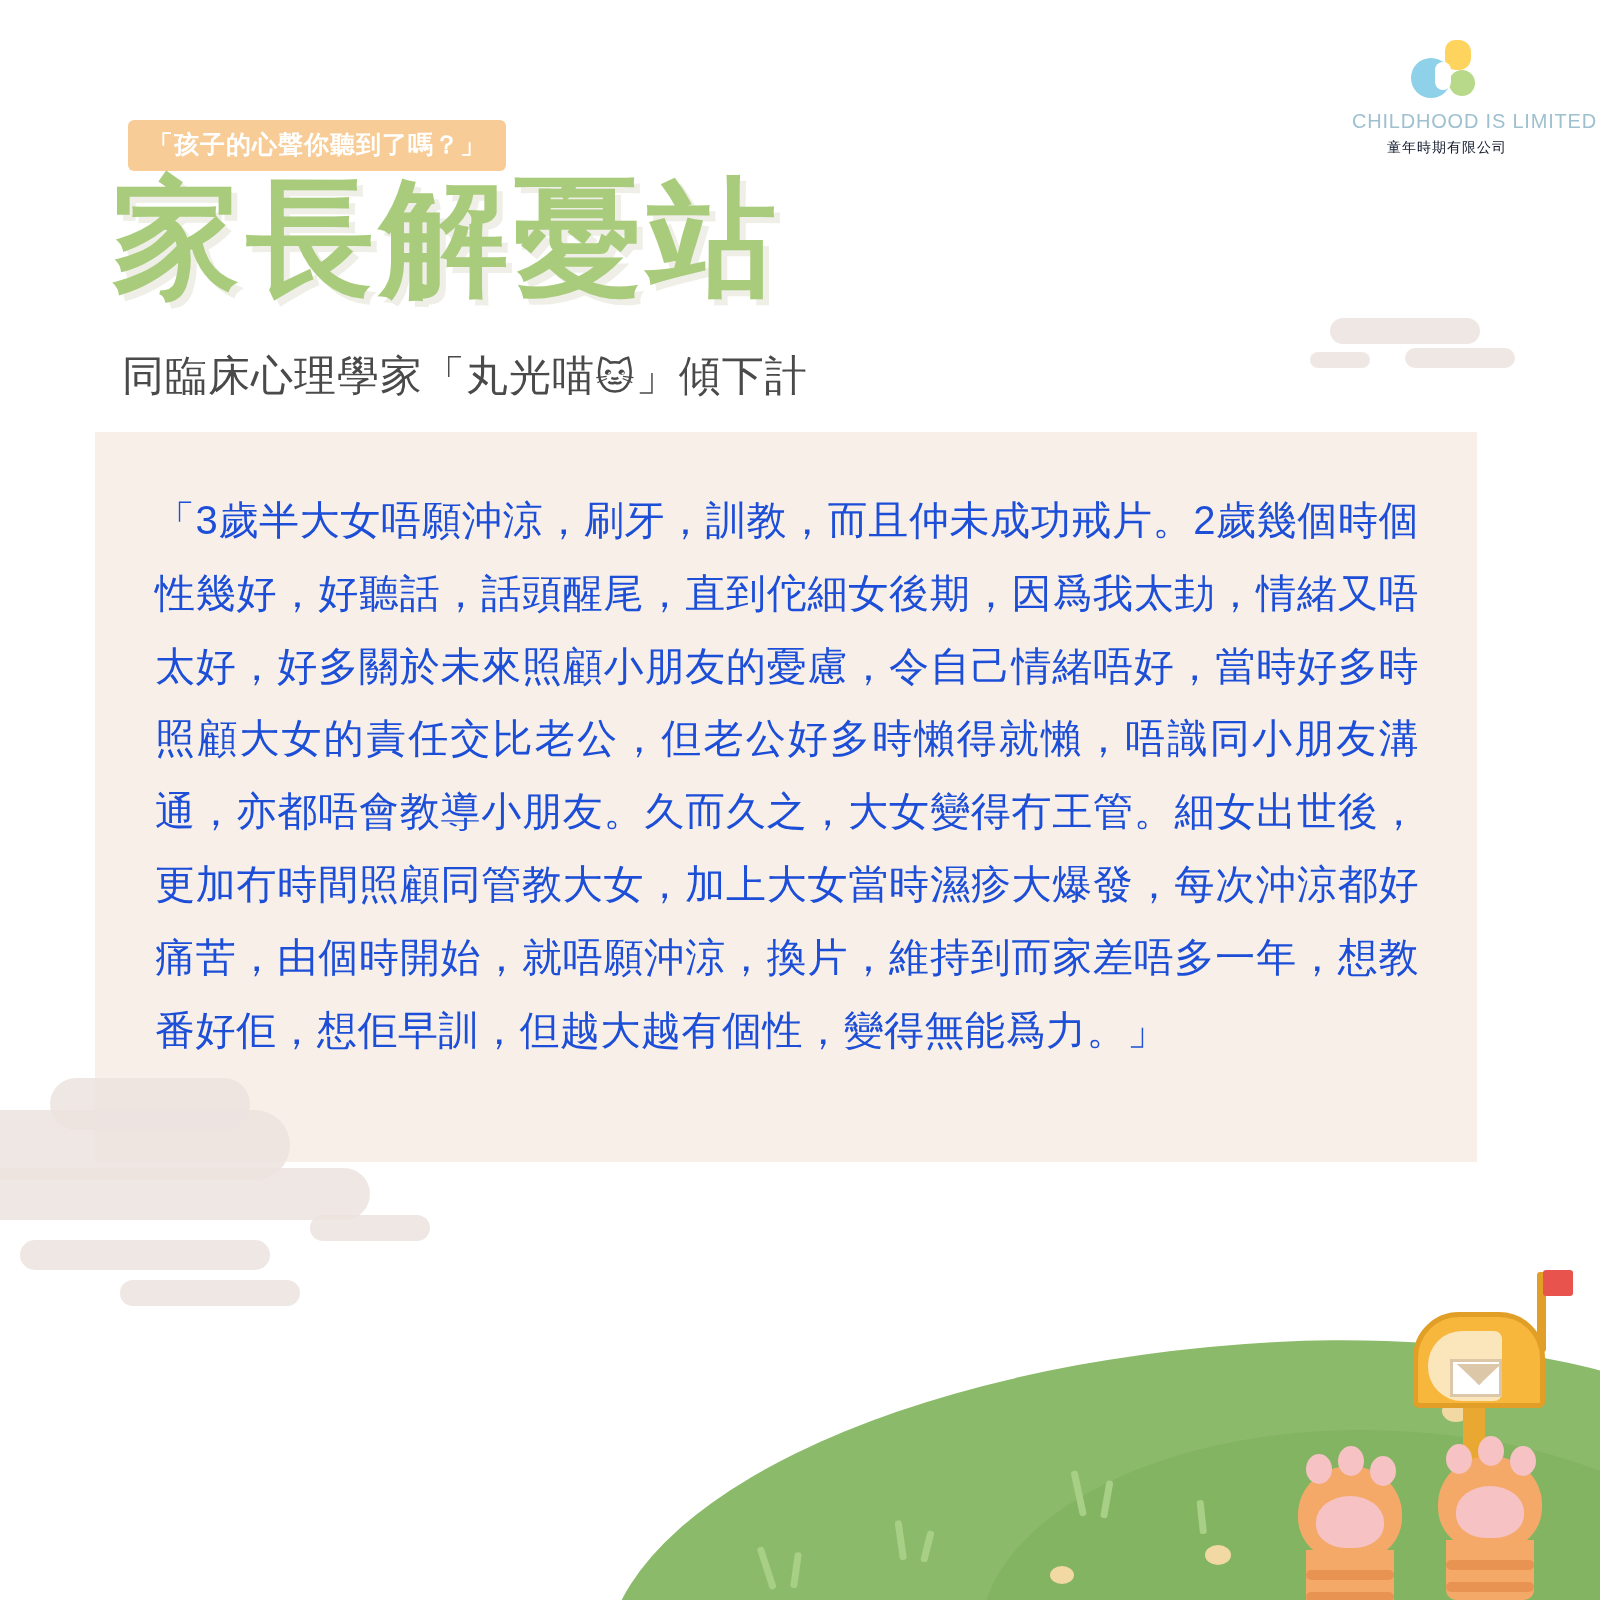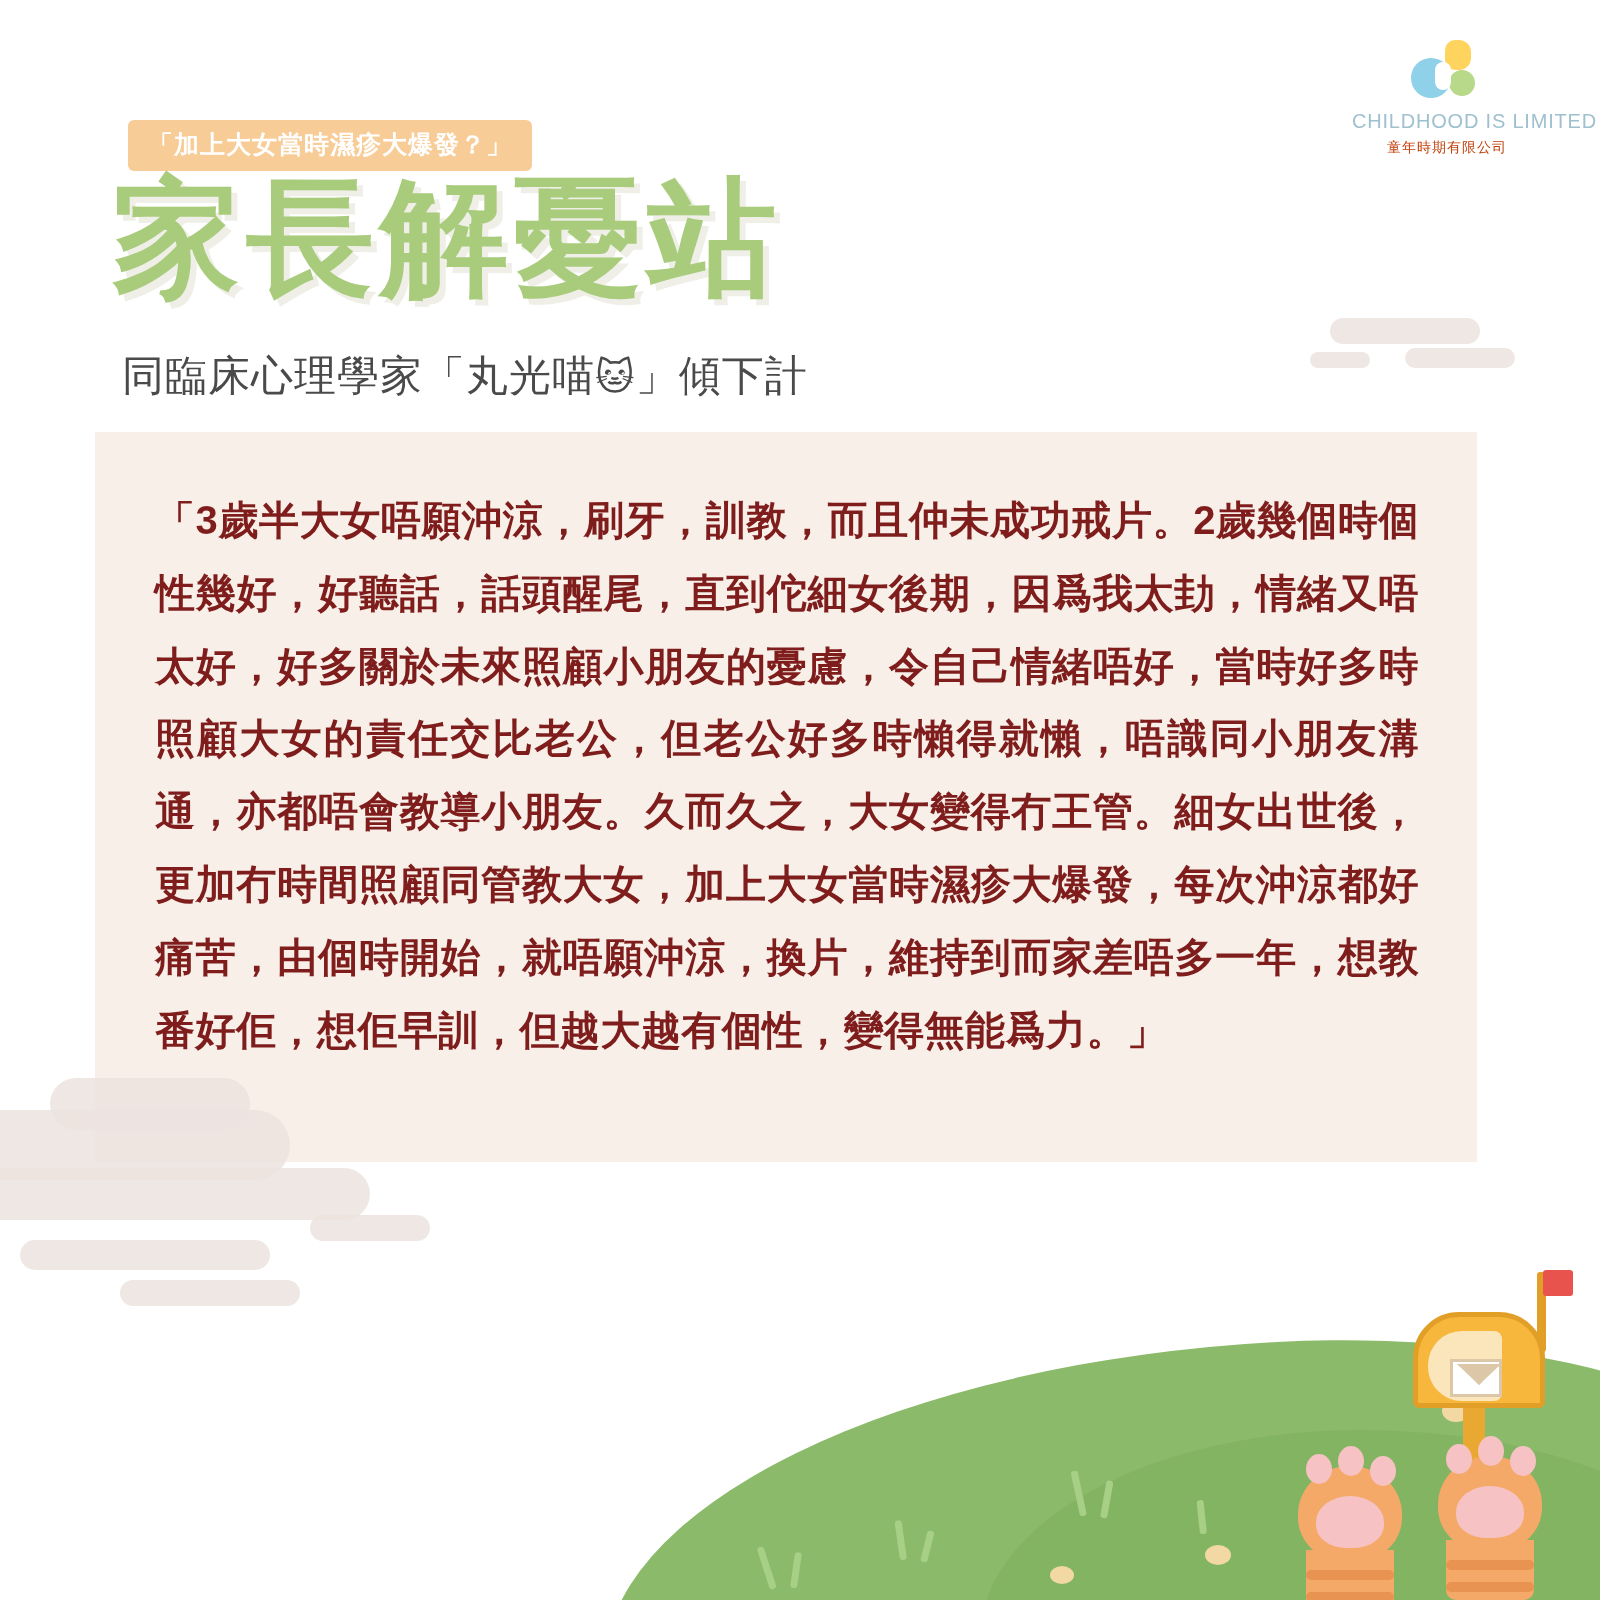--- a/index.html
+++ b/index.html
@@ -76,21 +76,21 @@
   }
   .logo-en {
     font-size: 20px;
     letter-spacing: .8px;
     color: #9fc0cf;
     white-space: nowrap;
   }
   .logo-zh {
     font-size: 14px;
     letter-spacing: 1px;
-    color: #c2410c;
+    color: #0f172a;
     margin-top: 6px;
     white-space: nowrap;
     font-family: Liberation Mono, monospace;
   }
 
   
   .kicker {
     position: absolute;
     left: 128px;
     top: 120px;
@@ -134,25 +134,24 @@
     top: 432px;
     width: 1382px;
     height: 730px;
     background: #f8f0e8;
     box-sizing: border-box;
     padding: 52px 58px 30px 60px;
   }
   .quote-body {
     font-size: 40px;
     line-height: 1.82;
-    color: #7f1d1d;
+    color: #1d4ed8;
     text-align: justify;
     text-justify: inter-character;
     letter-spacing: .5px;
-    font-weight: bold;
   }
   .quote-sign {
     margin-top: 16px;
     text-align: right;
     font-size: 40px;
     color: #1d1d1d;
     letter-spacing: 1px;
   }
 
   
@@ -308,21 +307,21 @@
     <div class="logo-mark">
       <div class="blob b-yellow"></div>
       <div class="blob b-blue"></div>
       <div class="blob b-green"></div>
       <div class="blob b-white"></div>
     </div>
     <div class="logo-en">CHILDHOOD IS LIMITED</div>
     <div class="logo-zh">童年時期有限公司</div>
   </div>
 
-  <div class="kicker">「加上大女當時濕疹大爆發？」</div>
+  <div class="kicker">「孩子的心聲你聽到了嗎？」</div>
   <div class="main-title">家長解憂站</div>
   <div class="subtitle">
     <span>同臨床心理學家「丸光喵</span><span class="cat">🐱</span><span>」傾下計</span>
   </div>
 
   <div class="quote-card">
     <div class="quote-body">「3歲半大女唔願沖涼，刷牙，訓教，而且仲未成功戒片。2歲幾個時個性幾好，好聽話，話頭醒尾，直到佗細女後期，因爲我太劸，情緒又唔太好，好多關於未來照顧小朋友的憂慮，令自己情緒唔好，當時好多時照顧大女的責任交比老公，但老公好多時懶得就懶，唔識同小朋友溝通，亦都唔會教導小朋友。久而久之，大女變得冇王管。細女出世後，更加冇時間照顧同管教大女，加上大女當時濕疹大爆發，每次沖涼都好痛苦，由個時開始，就唔願沖涼，換片，維持到而家差唔多一年，想教番好佢，想佢早訓，但越大越有個性，變得無能爲力。」</div>
   </div>
 
   <div class="cloud cloud-left-2"></div>

